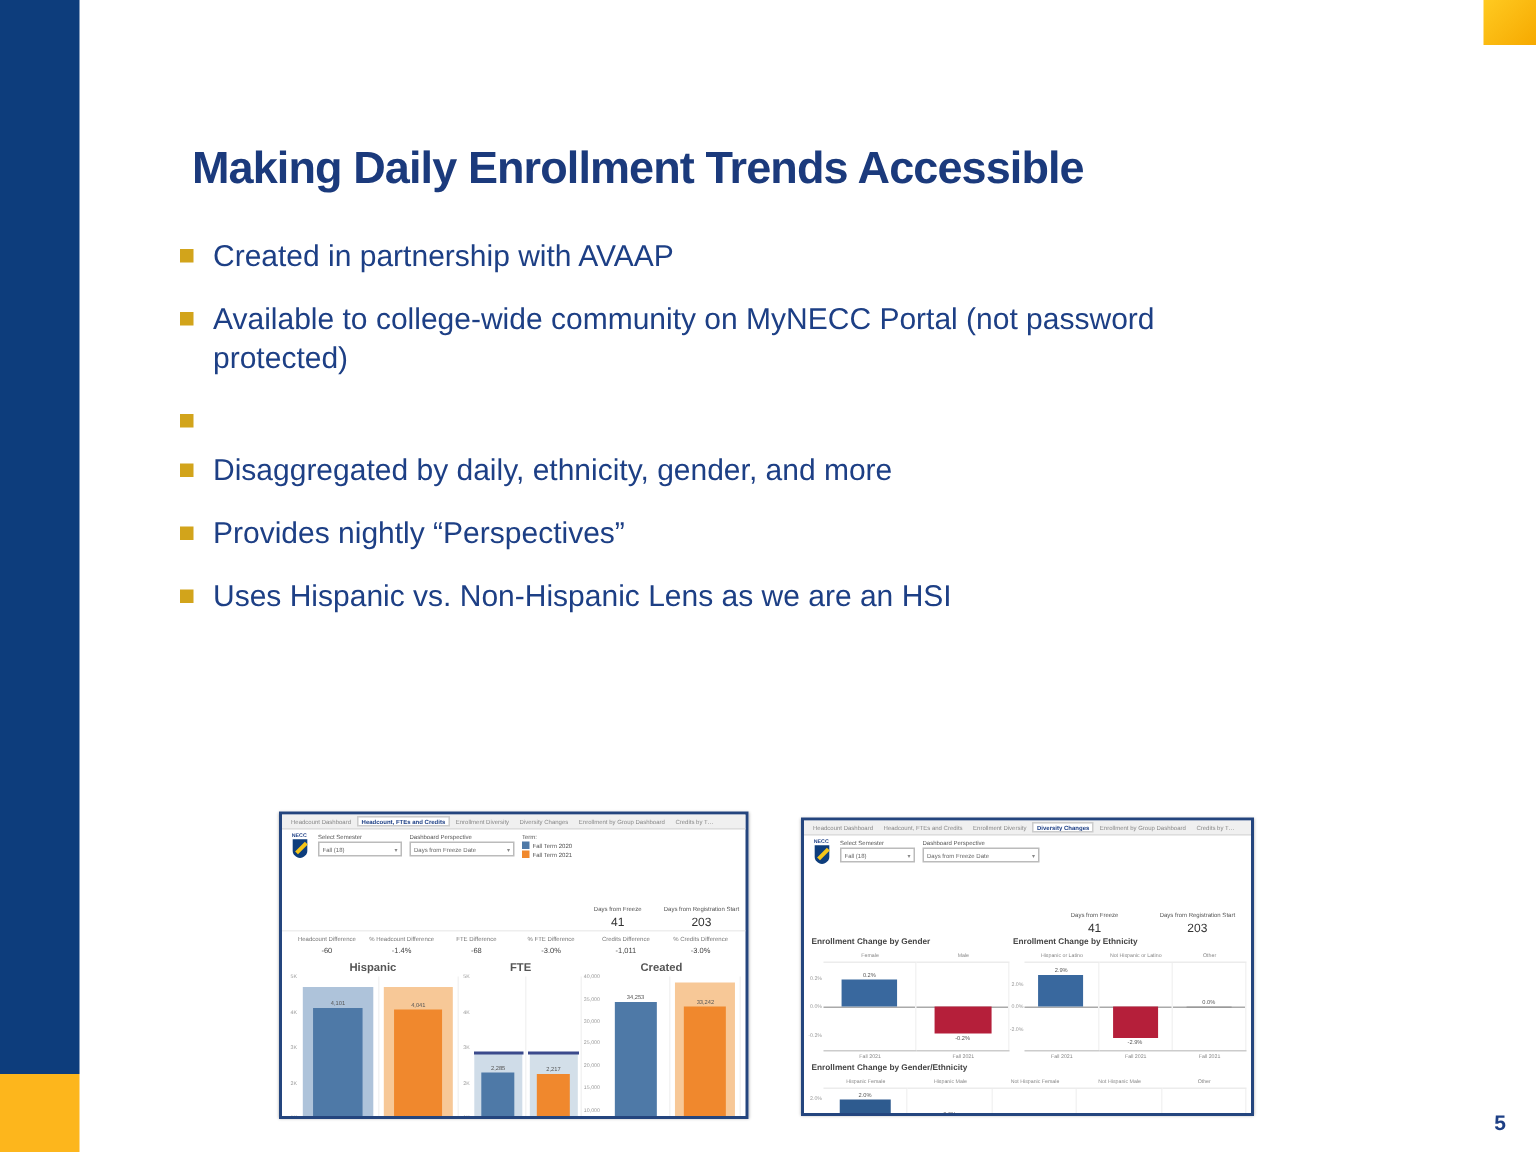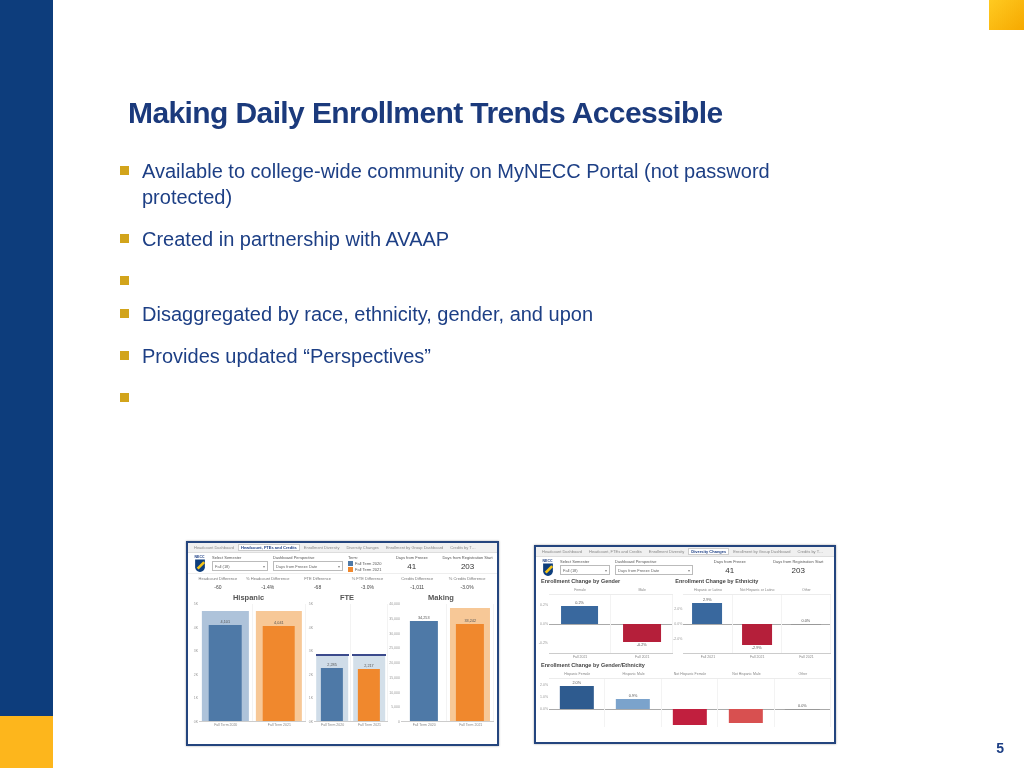--- a/index.html
+++ b/index.html
@@ -32,21 +32,21 @@
   .logo .nm{font-size:3.5px;font-weight:bold;color:#1d3f85;line-height:4px;}
   .logo svg{width:12px;height:13px;display:block;margin:0 auto;}
   .fblock{display:flex;flex-direction:column;gap:1px;}
   .flabel{font-size:4px;color:#555;}
   .fselect{height:8px;border:1px solid #bbb;background:#fff;font-size:4px;color:#666;
            display:flex;justify-content:space-between;align-items:center;padding:0 2px;}
   .caret{font-size:4px;color:#888;}
   .legendbox{font-size:4px;color:#555;}
   .litem{display:flex;align-items:center;gap:2px;margin-top:1px;}
   .sw{width:5px;height:5px;display:inline-block;}
-  .days{text-align:center;font-size:4px;color:#555;flex:1;}
+  .days{text-align:center;font-size:4px;color:#555;flex:1;margin-top:48px;}
   .days .val{font-size:8px;color:#333;margin-top:2px;}
   .kpirow{display:flex;gap:2px;padding:2px 6px 1px 6px;border-top:1px solid #eee;}
   .kpi{flex:1;text-align:center;}
   .kl{font-size:4px;color:#777;}
   .kv{font-size:5px;color:#444;margin-top:3px;}
   .chartsrow{display:flex;height:138px;padding:0 3px;}
   .mwrap{display:flex;flex-direction:column;min-width:0;}
   .mtitle{text-align:center;font-size:7.5px;font-weight:bold;color:#555;height:13px;line-height:13px;}
   .rtitle{font-size:5.5px;font-weight:bold;color:#444;height:9px;line-height:9px;padding-left:2px;}
   .mchart{flex:1;display:flex;min-height:0;}
@@ -76,40 +76,41 @@
 <div class="slide">
   <div class="sidebar"></div>
   <div class="sidebar-gold"></div>
   <div class="corner-yellow"></div>
 
   <h1 class="title">Making Daily Enrollment Trends Accessible</h1>
 
   <ul class="bullets">
       <li class="bullet">
         <span class="sq"></span>
+        <span class="txt">Created in partnership with AVAAP</span>
+      </li>
+      <li class="bullet">
+        <span class="sq"></span>
         <span class="txt">Available to college-wide community on MyNECC Portal (not password
 protected)</span>
       </li>
       <li class="bullet">
         <span class="sq"></span>
-        <span class="txt">Created in partnership with AVAAP</span>
-      </li>
-      <li class="bullet">
-        <span class="sq"></span>
-      </li>
-      <li class="bullet">
-        <span class="sq"></span>
-        <span class="txt">Disaggregated by race, ethnicity, gender, and upon</span>
-      </li>
-      <li class="bullet">
-        <span class="sq"></span>
-        <span class="txt">Provides  updated “Perspectives”</span>
-      </li>
-      <li class="bullet">
-        <span class="sq"></span>
+      </li>
+      <li class="bullet">
+        <span class="sq"></span>
+        <span class="txt">Disaggregated by daily, ethnicity, gender, and more</span>
+      </li>
+      <li class="bullet">
+        <span class="sq"></span>
+        <span class="txt">Provides  nightly “Perspectives”</span>
+      </li>
+      <li class="bullet">
+        <span class="sq"></span>
+        <span class="txt">Uses Hispanic vs. Non-Hispanic Lens as we are an HSI</span>
       </li>
     </ul>
 
   <div class="thumb left">
     <div class="tabbar">
         <span class="tab">Headcount Dashboard</span>
         <span class="tab active">Headcount, FTEs and Credits</span>
         <span class="tab">Enrollment Diversity</span>
         <span class="tab">Diversity Changes</span>
         <span class="tab">Enrollment by Group Dashboard</span>
@@ -248,21 +249,21 @@
                   <div class="cap" style="bottom: calc(56% - 1px); background: rgb(59, 74, 140);"></div>
                   <div class="bar main" style="background: rgb(240, 136, 45); bottom: 0px; height: 44.34%;"></div>
                   <div class="vlabel" style="bottom: calc(44.34% + 1px);">2,217</div>
                 </div>
                 <div class="xlabel">Fall Term 2021</div>
               </div>
             </div>
           </div>
       </div>
       <div class="mwrap" style="flex:35">
-        <div class="mtitle">Making</div>
+        <div class="mtitle">Created</div>
         <div class="mchart">
             <div class="yaxis" style="width: 13px; padding-bottom: 7px;">
               <div class="ybox">
                 <span style="top: 0%;">40,000</span>
                 <span style="top: 12.5%;">35,000</span>
                 <span style="top: 25%;">30,000</span>
                 <span style="top: 37.5%;">25,000</span>
                 <span style="top: 50%;">20,000</span>
                 <span style="top: 62.5%;">15,000</span>
                 <span style="top: 75%;">10,000</span>

